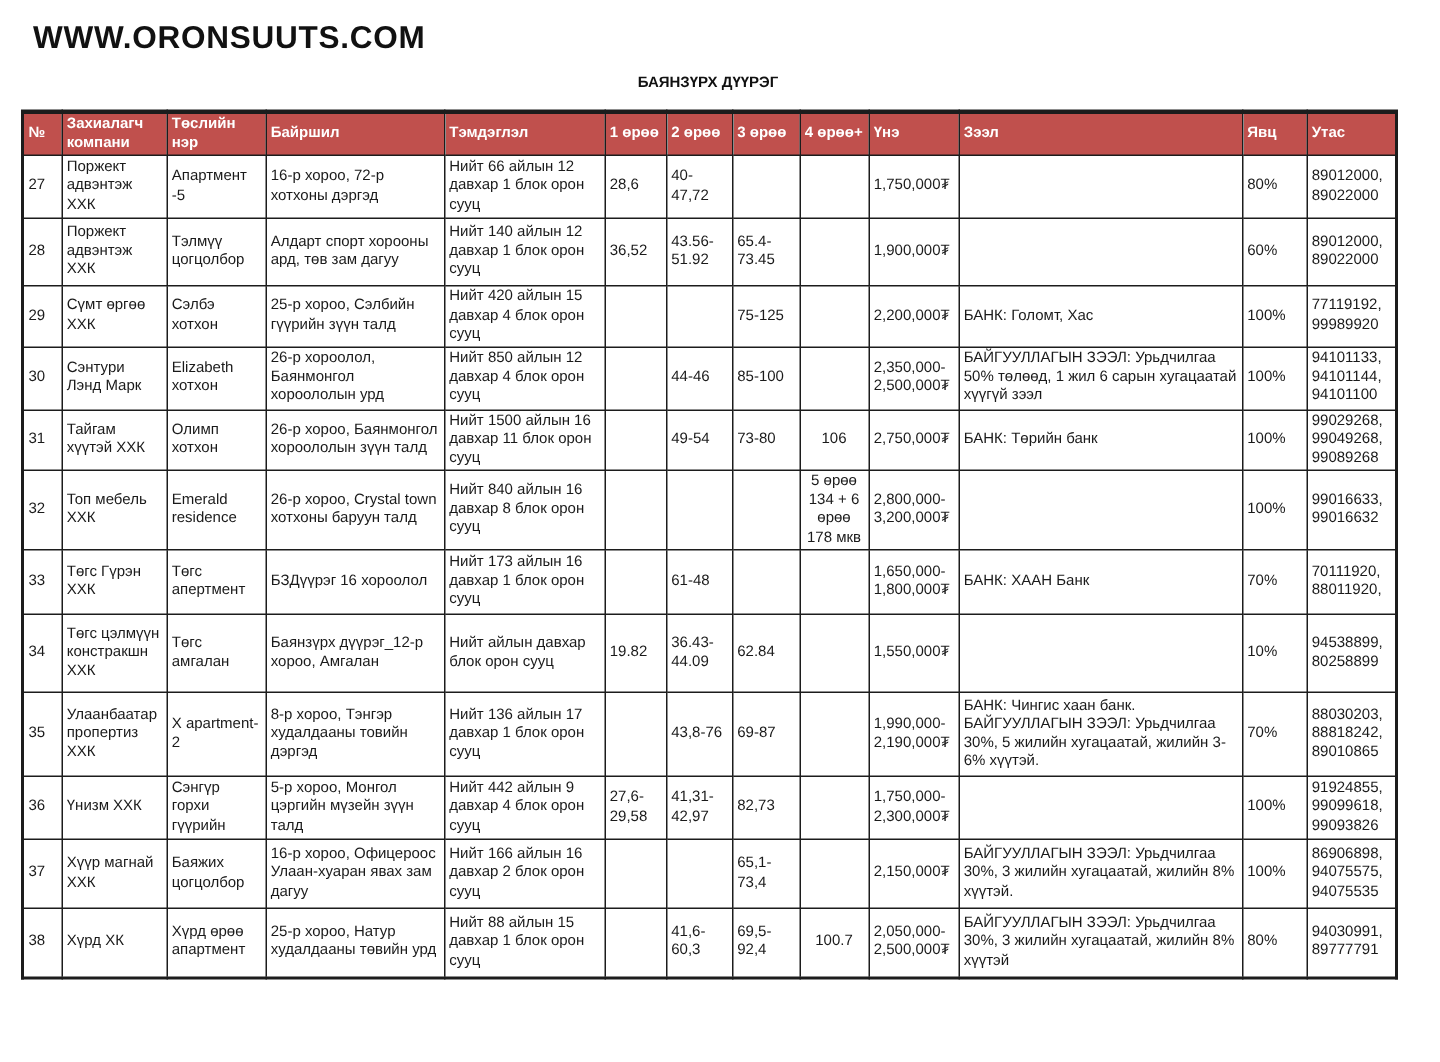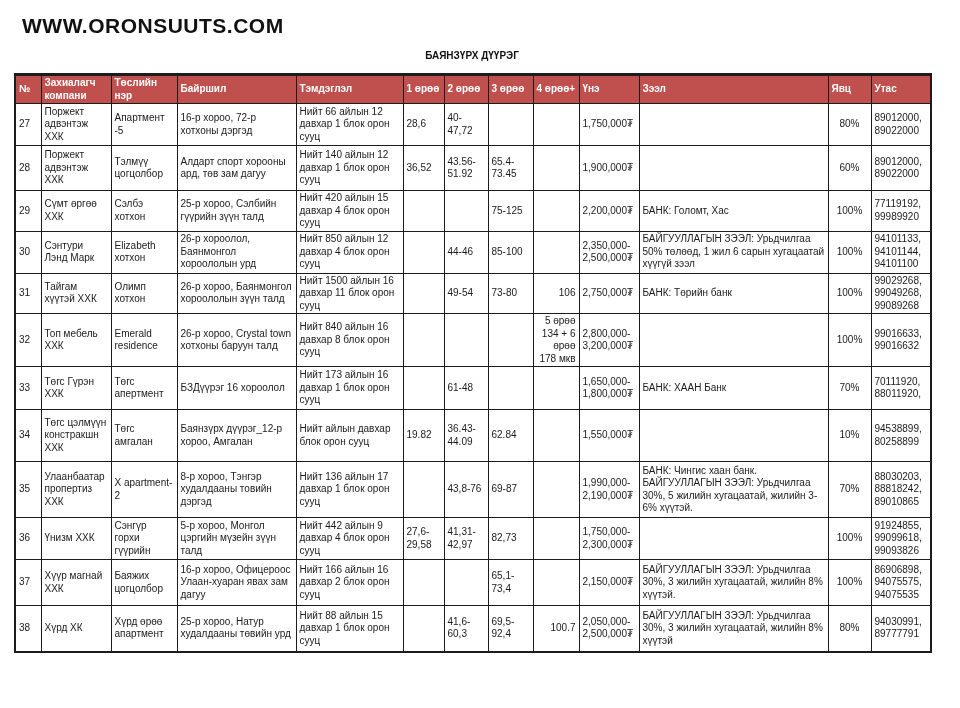--- a/index.html
+++ b/index.html
@@ -34,22 +34,22 @@
     border-bottom:2px solid #1c1c1c;
   }
   
   col.w0{width:26px}  col.w1{width:70px}  col.w2{width:66px}
   col.w3{width:119px} col.w4{width:107px} col.w5{width:41px}
   col.w6{width:44px}  col.w7{width:45px}  col.w8{width:46px}
   col.w9{width:60px}  col.w10{width:189px}col.w11{width:43px}
   col.w12{width:60px}
   
   td.c0{text-align:left;padding-right:2px;}
-  td.c8{text-align:right;}
-  td.c11{text-align:center;}
+  td.c8{text-align:center;}
+  td.c11{text-align:left;}
   
   #table-body tr:nth-child(1){height:42px}
   #table-body tr:nth-child(2){height:45px}
   #table-body tr:nth-child(3){height:39px}
   #table-body tr:nth-child(4){height:42px}
   #table-body tr:nth-child(5){height:40px}
   #table-body tr:nth-child(6){height:49px}
   #table-body tr:nth-child(7){height:43px}
   #table-body tr:nth-child(8){height:52px}
   #table-body tr:nth-child(9){height:56px}

